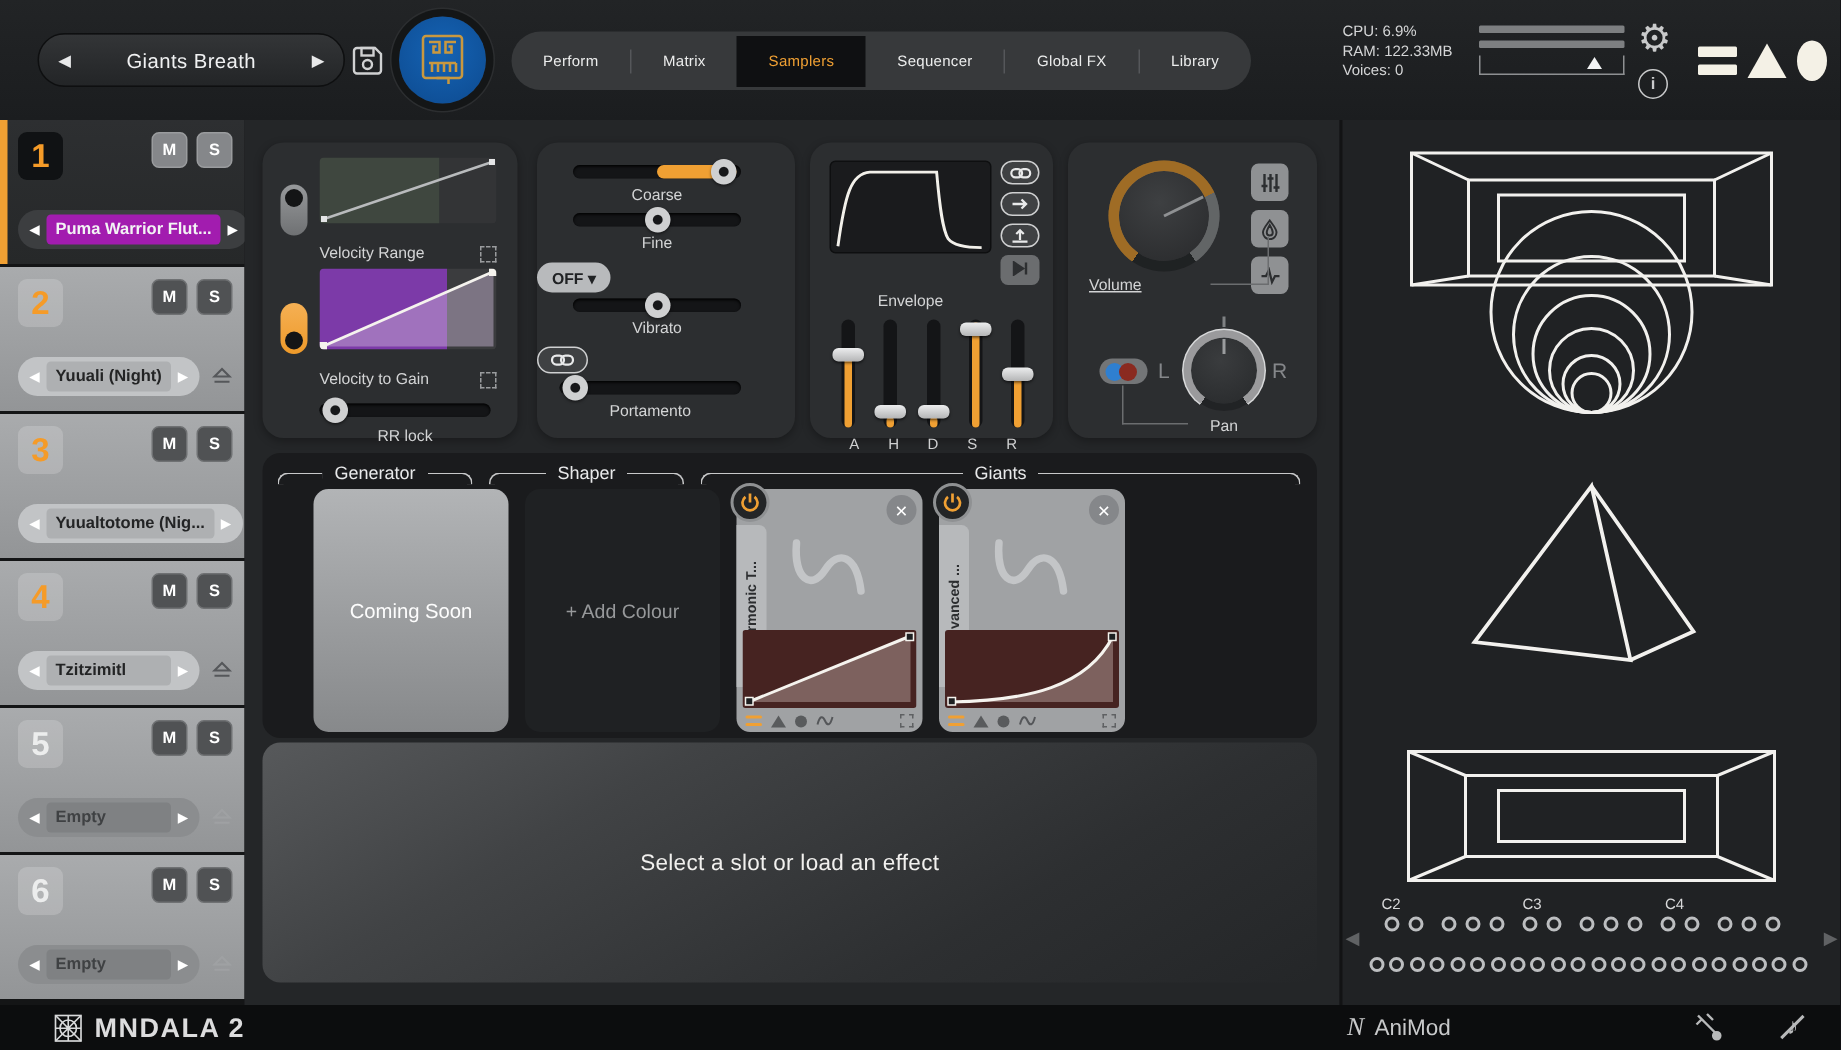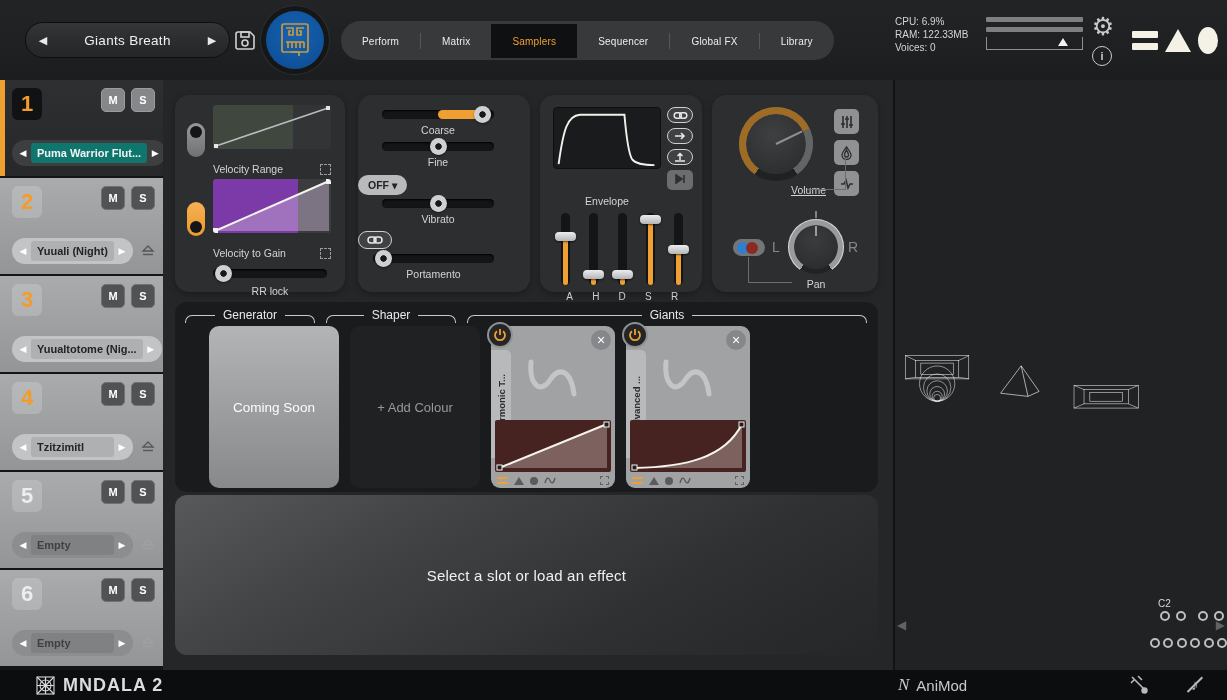--- a/index.html
+++ b/index.html
@@ -43,21 +43,21 @@
   .slot.active .slot-num { background:#101214; }
   .slot.empty .slot-num { color:#eceded; }
   .ms { display:flex; gap:6px; }
   .msbtn { width:24px; height:24px; border-radius:5px; background:#505254; border:1px solid #6f7173; color:#fff; font-size:11px; font-weight:bold; cursor:pointer; }
   .slot.active .msbtn { background:#85878a; border-color:#9a9c9e; }
   .slot-bottom { display:flex; align-items:center; gap:7px; }
   .slot-pill { flex:1; height:26px; border-radius:13px; background:#c2c4c6; display:flex; align-items:center; padding:0 3px; }
   .slot-pill .pp-arrow { background:none; border:none; color:#fff; font-size:9px; width:16px; cursor:pointer; }
   .slot-pill .pp-name { flex:1; background:#aeb0b2; border-radius:3px; height:20px; line-height:20px; padding:0 6px; color:#232425; font-size:11px; font-weight:bold; overflow:hidden; white-space:nowrap; }
   .slot.active .slot-pill { background:#3c3e40; }
-  .slot.active .slot-pill .pp-name { background:#0f766e; color:#f2f3f4; }
+  .slot.active .slot-pill .pp-name { background:#a21caf; color:#f2f3f4; }
   .slot.empty .slot-pill { background:#8b8d8f; }
   .slot.empty .slot-pill .pp-name { background:#7f8183; color:#3f4143; }
   .eject { width:15px; height:14px; background:none; border:none; cursor:pointer; color:#55575a; }
   .slot.active .eject { color:#c8c9ca; }
   .slot.empty .eject { color:#9fa1a3; }
 
   
   .panel { position:absolute; left:163px; top:80px; width:730px; height:590px; background:#242628; }
   .card { position:absolute; top:15px; height:197px; background:#2c2e30; border-radius:14px; box-shadow:0 2px 6px rgba(0,0,0,.3); }
   .c1 { left:12px;  width:170px; padding:10px 0 0 12px; }
@@ -105,21 +105,21 @@
   .adsr-keys span { width:21px; text-align:center; color:#cfd0d1; font-size:10px; }
 
   .ring { position:absolute; border-radius:50%; }
   .vol-ring { left:27px; top:12px; width:74px; height:74px;
     background:conic-gradient(from 215deg,#f0a033 0deg 210deg,#939597 210deg 290deg,transparent 290deg 360deg); }
   .vol-body { position:absolute; left:34px; top:19px; width:60px; height:60px; border-radius:50%;
     background:radial-gradient(circle at 45% 35%,#3e4042,#28292b); box-shadow:0 0 0 7px rgba(10,11,12,.35); }
   .vol-ptr { position:absolute; left:64px; top:48px; width:29px; height:2px; background:#8f9193; transform-origin:0 50%; transform:rotate(-26deg); }
   .knob-btns { position:absolute; left:122px; top:14px; display:flex; flex-direction:column; gap:6px; }
   .iconbtn { width:25px; height:25px; border-radius:5px; background:#8f9193; border:none; cursor:pointer; display:flex; align-items:center; justify-content:center; }
-  .vol-label { position:absolute; left:14px; top:89px; width:100px; text-align:right; color:#d3d4d5; font-size:10.5px;text-decoration:underline; }
+  .vol-label { position:absolute; left:14px; top:89px; width:100px; text-align:left; color:#d3d4d5; font-size:10.5px;text-decoration:underline; }
   .conn1 { position:absolute; left:95px; top:63px; width:39px; height:32px; border-right:1px solid #6b6d6f; border-bottom:1px solid #6b6d6f; }
   .pan-ring { left:76px; top:124px; width:56px; height:56px;
     background:conic-gradient(from 215deg,#d8d9da 0deg 290deg,transparent 290deg 360deg); }
   .pan-body { position:absolute; left:82px; top:130px; width:44px; height:44px; border-radius:50%;
     background:radial-gradient(circle at 45% 35%,#3a3c3e,#27292b); box-shadow:0 0 0 5px rgba(10,11,12,.3); }
   .pan-ptr { position:absolute; left:103px; top:131px; width:2px; height:10px; background:#9a9c9e; }
   .pan-tick { position:absolute; left:103px; top:116px; width:2px; height:7px; background:#7f8183; }
   .pan-l, .pan-r { position:absolute; top:144px; color:#85878a; font-size:14px; }
   .pan-l { left:60px; } .pan-r { left:136px; }
   .pan-label { position:absolute; left:74px; top:183px; width:60px; text-align:center; color:#d3d4d5; font-size:10.5px; }
@@ -156,21 +156,21 @@
   .tb-tri { width:0; height:0; border-left:5px solid transparent; border-right:5px solid transparent; border-bottom:8px solid #595b5d; cursor:pointer; }
   .tb-circ { width:8px; height:8px; border-radius:50%; background:#595b5d; cursor:pointer; }
   .tb-spacer { flex:1; }
   .tb-expand { width:9px; height:9px; border:1px dashed #5f6163; background:none; cursor:pointer; }
 
   .dropzone { position:absolute; left:12px; top:415px; width:703px; height:160px; border-radius:12px;
     background:linear-gradient(150deg,#57595b 0%,#414345 30%,#2d2f31 70%,#242628 100%); display:flex; align-items:center; justify-content:center; }
   .dropzone p { color:#f1f0ee; font-size:15px; letter-spacing:.2px; }
 
   
-  .viz { position:absolute; left:893px; top:80px; width:334px; height:590px; background:#202224; border-left:2px solid #121314; display:flex; flex-direction:row; align-items:center; }
+  .viz { position:absolute; left:893px; top:80px; width:334px; height:590px; background:#202224; border-left:2px solid #121314; display:flex; flex-direction:column; align-items:center; }
   .viz svg.shape { display:block; }
   .kb { position:relative; width:300px; margin-top:auto; margin-bottom:10px; height:62px; }
   .kb-oct { position:absolute; top:0; color:#d8d9da; font-size:10px; }
   .kb-black { position:absolute; left:12px; top:13px; display:flex; gap:12px; }
   .kgroup { display:flex; gap:6px; }
   .kb-white { position:absolute; left:2px; top:40px; width:292px; display:flex; justify-content:space-between; }
   .kdot { width:10px; height:10px; border-radius:50%; border:2.6px solid #bcbec0; cursor:pointer; }
   .kb-arrow { position:absolute; top:260px; background:none; border:none; color:#606264; font-size:12px; cursor:pointer; }
   .kb-arrow.left { left:2px; } .kb-arrow.right { right:2px; }
   .kb-arrow { top:auto; bottom:38px; }

